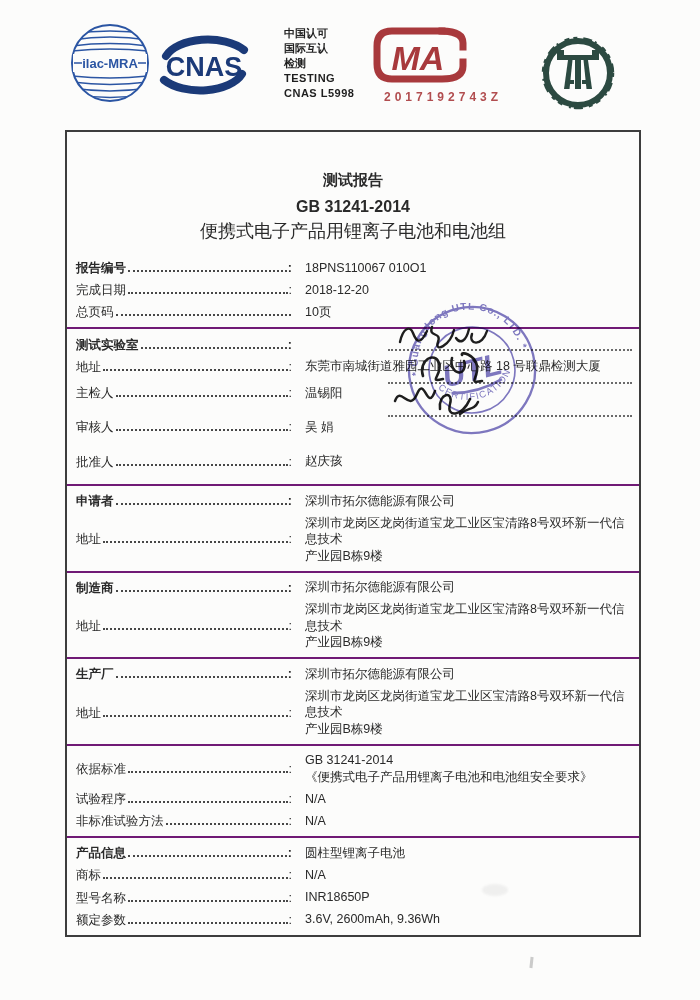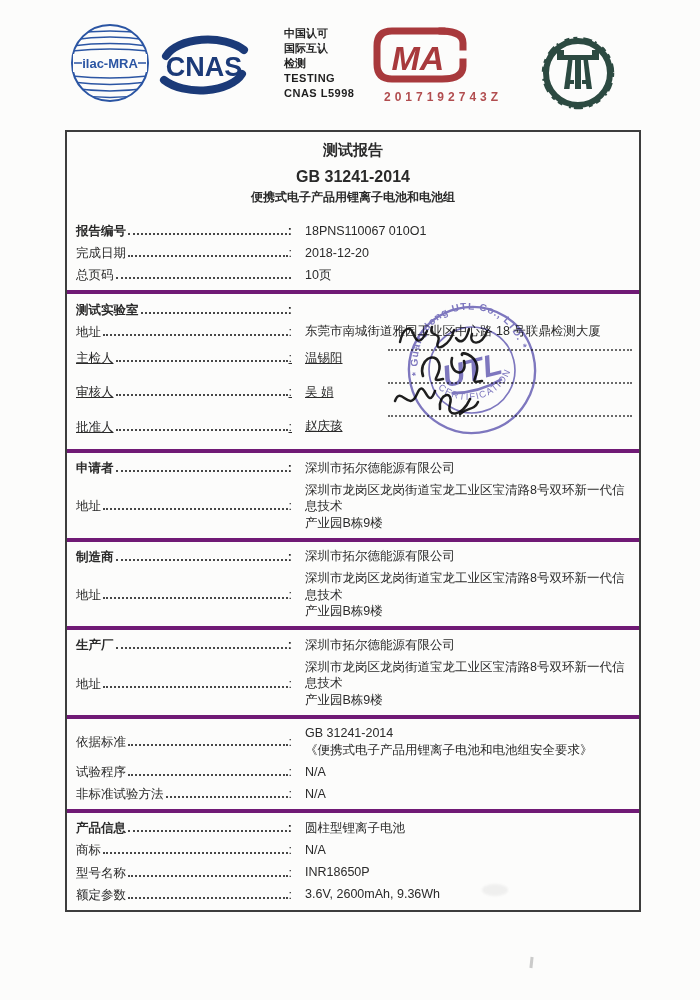--- a/index.html
+++ b/index.html
@@ -16,29 +16,29 @@
   #acc-text .en{letter-spacing:.5px;}
   #cma{left:366px;top:26px;width:104px;height:78px;text-align:right;}
   #cma-number{margin-top:2px;font-size:12px;font-weight:bold;color:#b14d4f;letter-spacing:4px;white-space:nowrap;margin-left:18px;}
   #seal{left:541px;top:36px;width:74px;height:74px;}
 
   
   #table{
     position:absolute;left:65px;top:130px;width:572px;
     border:2px solid #3d3d3d;background:transparent;
   }
-  .section{border-top:4px solid #701a75;padding:4px 9px;}
+  .section{border-top:2px solid #701a75;padding:4px 9px;}
   .section:first-child{border-top:none;}
-  #title-box{text-align:center;padding:9px 20px 10px;}
+  #title-box{text-align:center;padding:9px 20px 10px;margin-top:30px;}
   #title-main{font-size:15px;font-weight:bold;margin-bottom:8px;}
   #title-std{font-size:16px;font-weight:bold;}
-  #title-sub{font-size:12px;font-weight:bold;margin-top:3px;}
+  #title-sub{font-size:18px;font-weight:normal;margin-top:3px;}
 
   .row{display:flex;align-items:center;padding:2.5px 0;font-size:12.5px;line-height:1.32;}
-  .row.sig{padding:7px 0 10px;text-decoration:underline;}
+  .row.sig{padding:7px 0 10px;}
   .lblwrap{width:216px;flex:none;display:flex;align-items:baseline;}
   .lbl{white-space:nowrap;}
   .bold{font-weight:bold;}
   .dots{flex:1;min-width:8px;border-bottom:2px dotted #474747;height:.85em;margin:0 1px 2px 2px;}
   .colon{flex:none;}
   .val{margin-left:13px;flex:1;}
   .val .line{display:block;}
 
   
   .overlay{position:absolute;pointer-events:none;}

